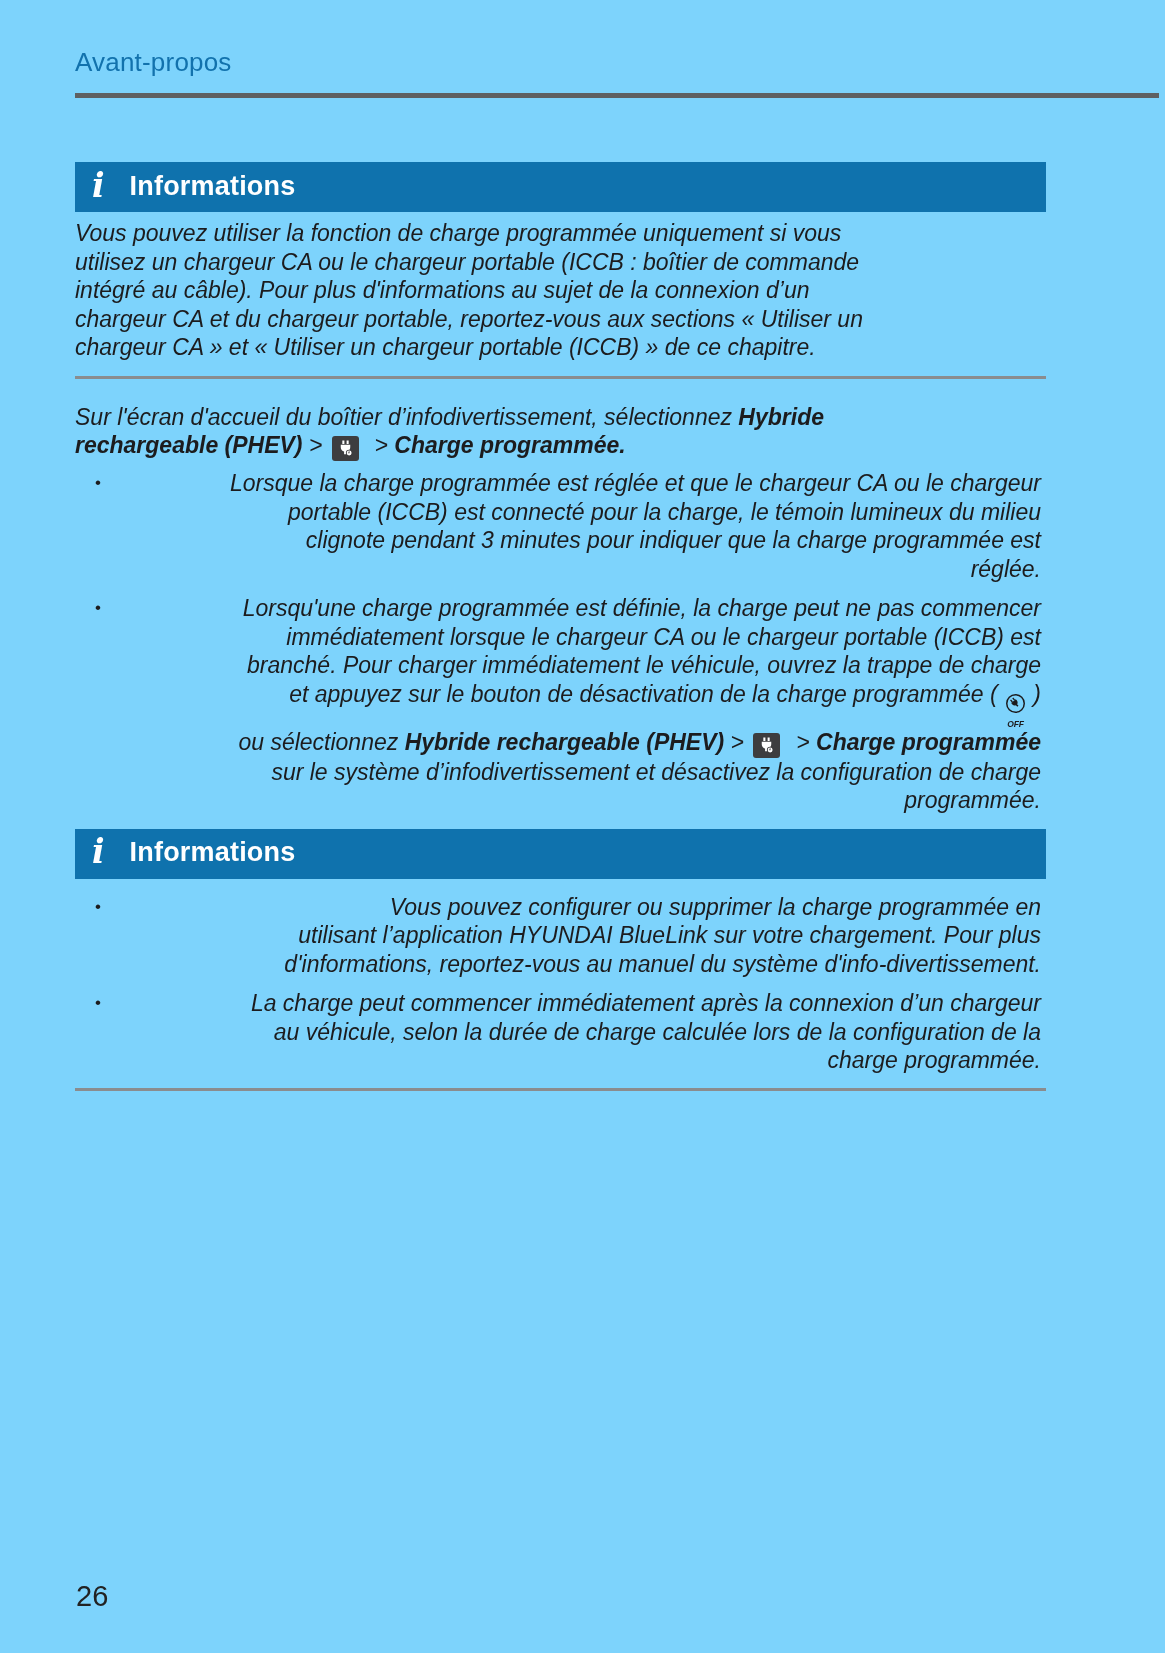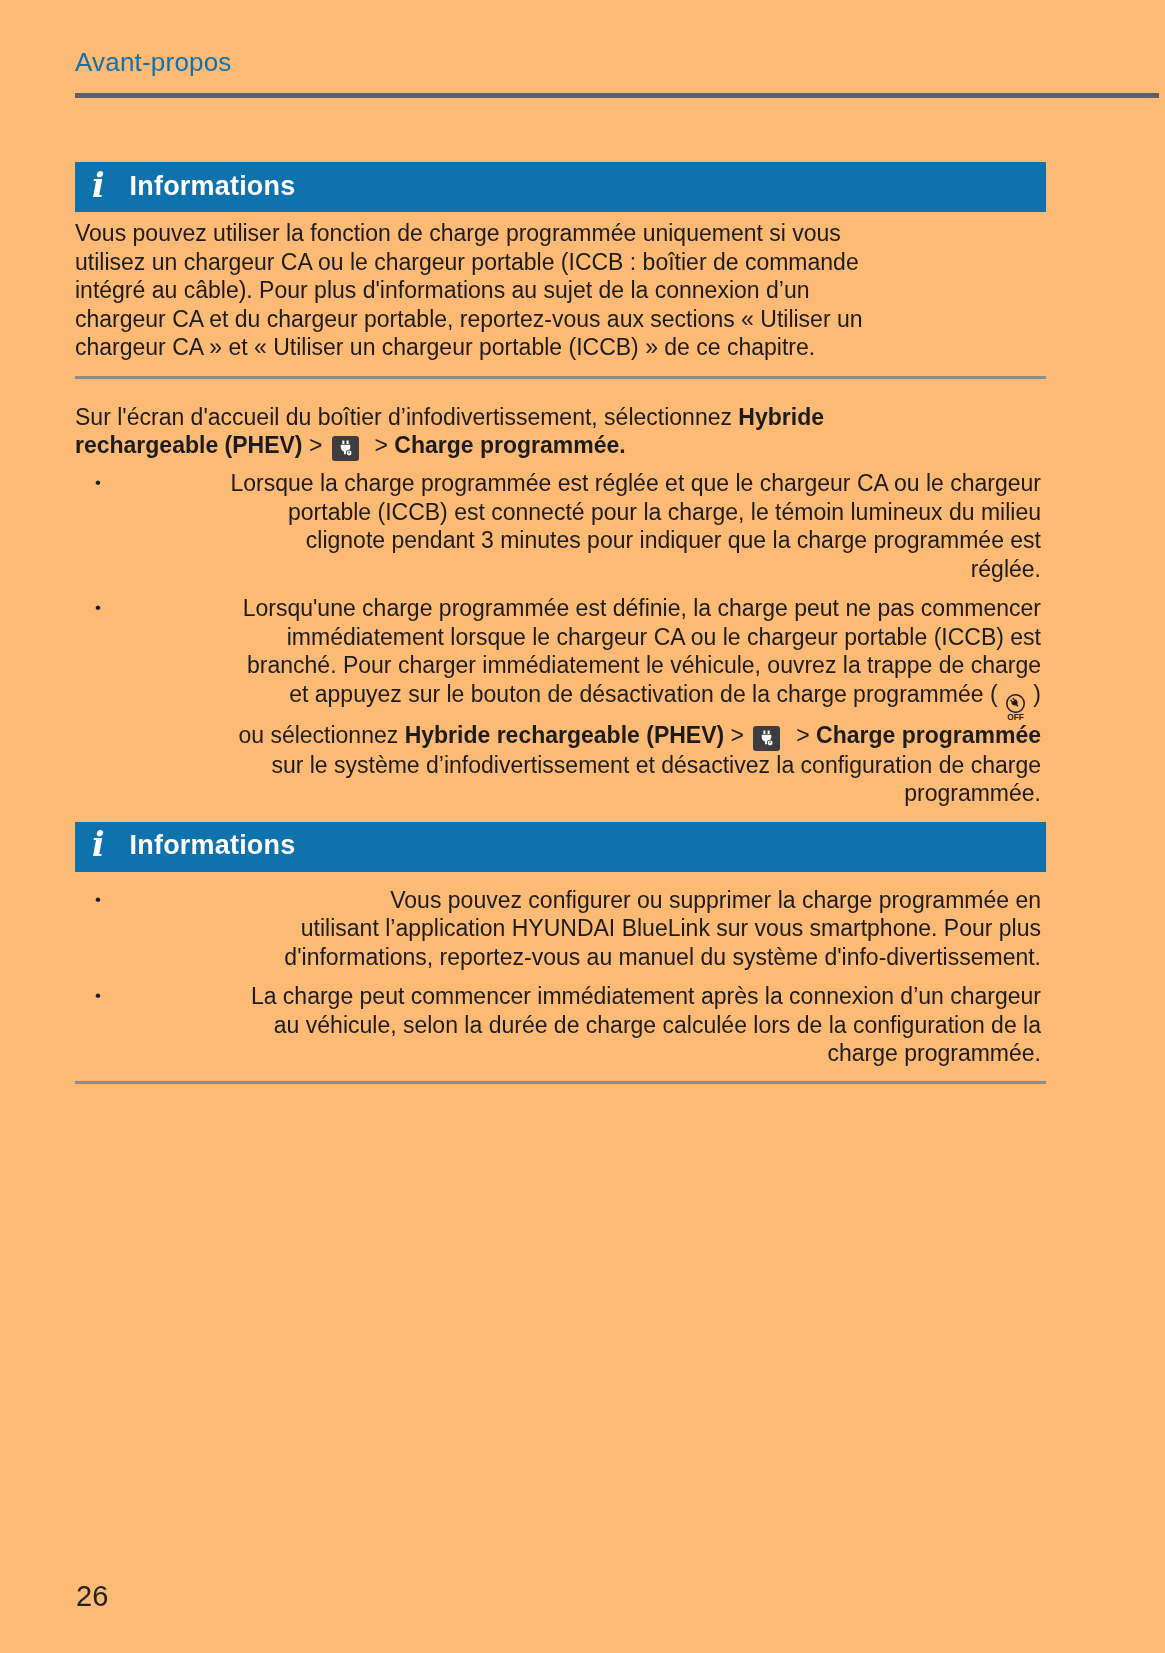--- a/index.html
+++ b/index.html
@@ -1,19 +1,19 @@
 <!DOCTYPE html>
 <html><head>
 <meta charset="utf-8">
 <style>
   html,body{margin:0;padding:0;background:#e8e8e8;}
   .page{
     position:relative;
     width:1165px;height:1653px;
-    background:#fdba74;
+    background:#7dd3fc;
     font-family:"Liberation Sans",sans-serif;
     color:#1c1c1e;
     overflow:hidden;
     margin:0 auto;
   }
   .page-header{
     margin:46px 0 0 75px;
     font-size:26px;
     line-height:32px;
     color:#1272AD;
@@ -45,20 +45,21 @@
     color:#ffffff;
     margin-left:25px;
     padding-bottom:2px;
     letter-spacing:.2px;
   }
   .body-text{
     font-size:23px;
     line-height:28.5px;
     white-space:pre-wrap;
     margin:0;
+    font-style:italic;
   }
   .info-paragraph{
     margin:7px 0 0 75px;
     width:960px;
   }
   .thin-rule{
     margin:14px 0 0 75px;
     width:971px;height:3px;
     background:#8A8C8E;
   }
@@ -107,20 +108,21 @@
     display:inline-flex;align-items:center;justify-content:center;
     width:27px;height:25px;
     background:#3D3D3F;border-radius:3px;
     vertical-align:-5px;
     margin:0 3px;
   }
   .icon-off{
     display:inline-flex;flex-direction:column;align-items:center;
     vertical-align:-12px;
     margin:0 1px;
+    gap:7px;
   }
   .off-label{
     font-size:8.5px;font-weight:700;line-height:8px;
     color:#1c1c1e;letter-spacing:-.2px;
     margin-top:-1px;
   }
 </style>
 </head>
 <body>
 
@@ -188,21 +190,21 @@
 
   <div class="info-banner banner-2">
     <span class="info-icon">i</span>
     <span class="info-title">Informations</span>
   </div>
 
   <div style="margin-top:14px;">
     <div class="bullet-item">
       <div class="bullet-marker"></div>
       <div class="body-text bullet-text"><span>Vous pouvez configurer ou supprimer la charge programmée en
-utilisant l’application HYUNDAI BlueLink sur vous smartphone. Pour plus
+utilisant l’application HYUNDAI BlueLink sur votre chargement. Pour plus
 d'informations, reportez-vous au manuel du système d'info-divertissement.</span></div>
     </div>
     <div class="bullet-item">
       <div class="bullet-marker"></div>
       <div class="body-text bullet-text"><span>La charge peut commencer immédiatement après la connexion d’un chargeur
 au véhicule, selon la durée de charge calculée lors de la configuration de la
 charge programmée.</span></div>
     </div>
   </div>
 

